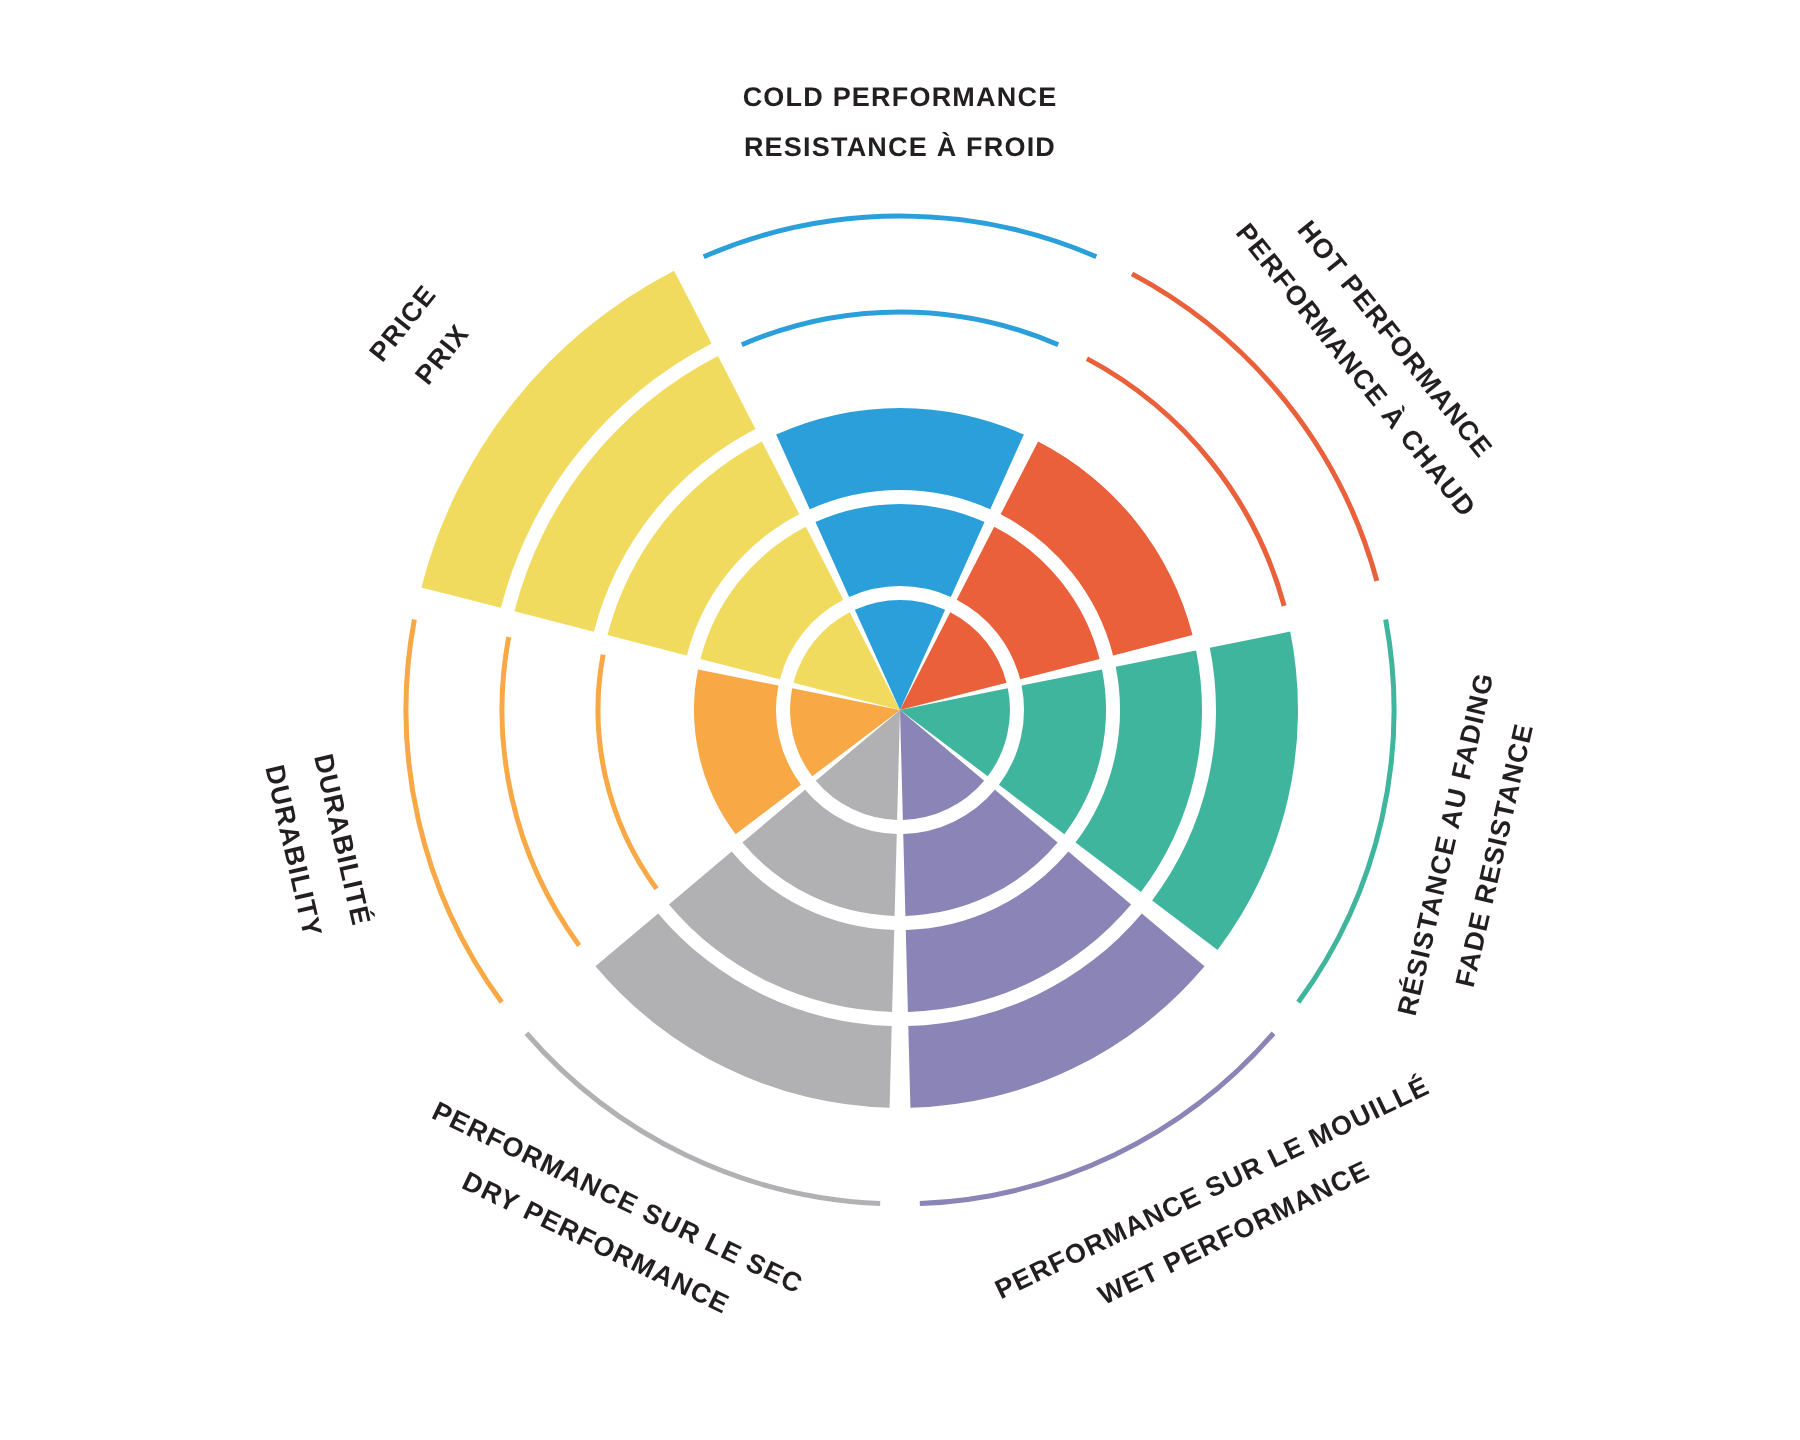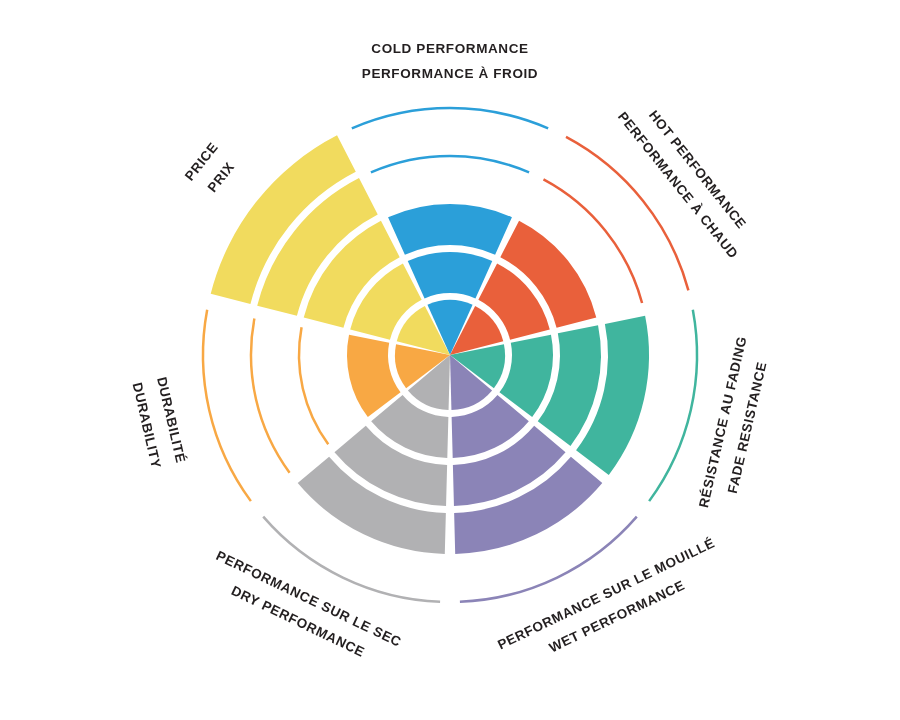--- a/index.html
+++ b/index.html
@@ -59,21 +59,21 @@
       <path d="M 250.86 501.13 A 247.00 247.00 0 0 1 207.18 309.75" fill="none" stroke="#F8A844" stroke-width="2.5"></path>
       <path d="M 450.00 355.00 L 396.72 341.36 A 55.00 55.00 0 0 1 424.85 306.09 Z" fill="#F1DB5E"></path>
       <path d="M 350.22 329.46 A 103.00 103.00 0 0 1 402.90 263.40 L 421.65 299.86 A 62.00 62.00 0 0 0 389.94 339.63 Z" fill="#F1DB5E"></path>
       <path d="M 303.72 317.56 A 151.00 151.00 0 0 1 380.94 220.72 L 399.69 257.18 A 110.00 110.00 0 0 0 343.44 327.72 Z" fill="#F1DB5E"></path>
       <path d="M 257.21 305.65 A 199.00 199.00 0 0 1 358.99 178.03 L 377.74 214.49 A 158.00 158.00 0 0 0 296.93 315.82 Z" fill="#F1DB5E"></path>
       <path d="M 210.71 293.75 A 247.00 247.00 0 0 1 337.04 135.34 L 355.79 171.80 A 206.00 206.00 0 0 0 250.43 303.92 Z" fill="#F1DB5E"></path>
     </svg>
 
   <div class="sector-label" style="left: 450px; top: 62px; transform: translate(-50%, -50%) rotate(0deg);">
     <span>COLD PERFORMANCE</span>
-    <span>PERFORMANCE À FROID</span>
+    <span>RESISTANCE À FROID</span>
   </div>
   <div class="sector-label" style="left: 687px; top: 178px; transform: translate(-50%, -50%) rotate(51.4deg);">
     <span>HOT PERFORMANCE</span>
     <span>PERFORMANCE À CHAUD</span>
   </div>
   <div class="sector-label" style="left: 736px; top: 425px; transform: translate(-50%, -50%) rotate(-77.1deg);">
     <span>RÉSISTANCE AU FADING</span>
     <span>FADE RESISTANCE</span>
   </div>
   <div class="sector-label" style="left: 612px; top: 606px; transform: translate(-50%, -50%) rotate(-25.7deg);">

